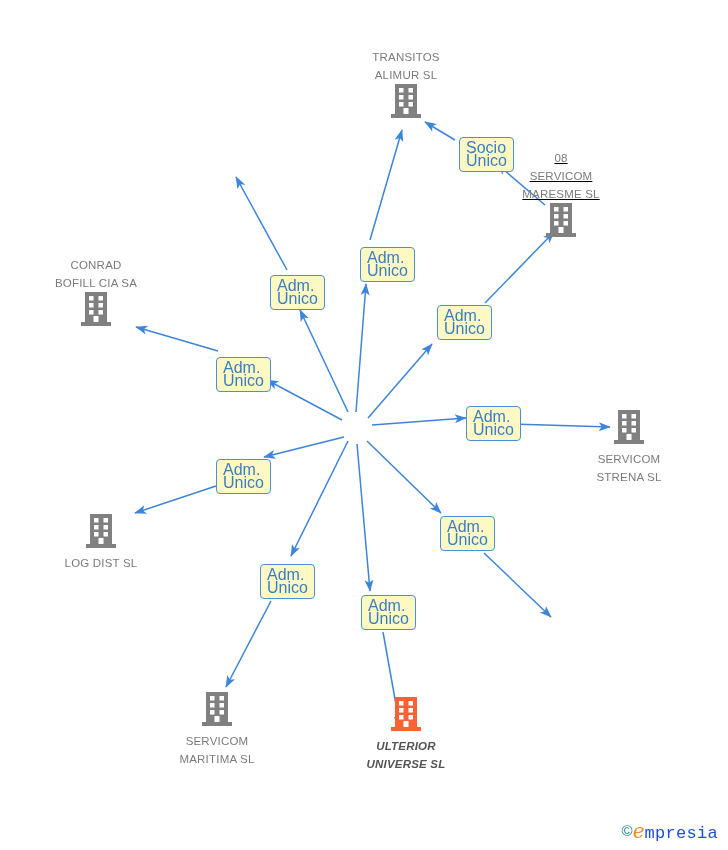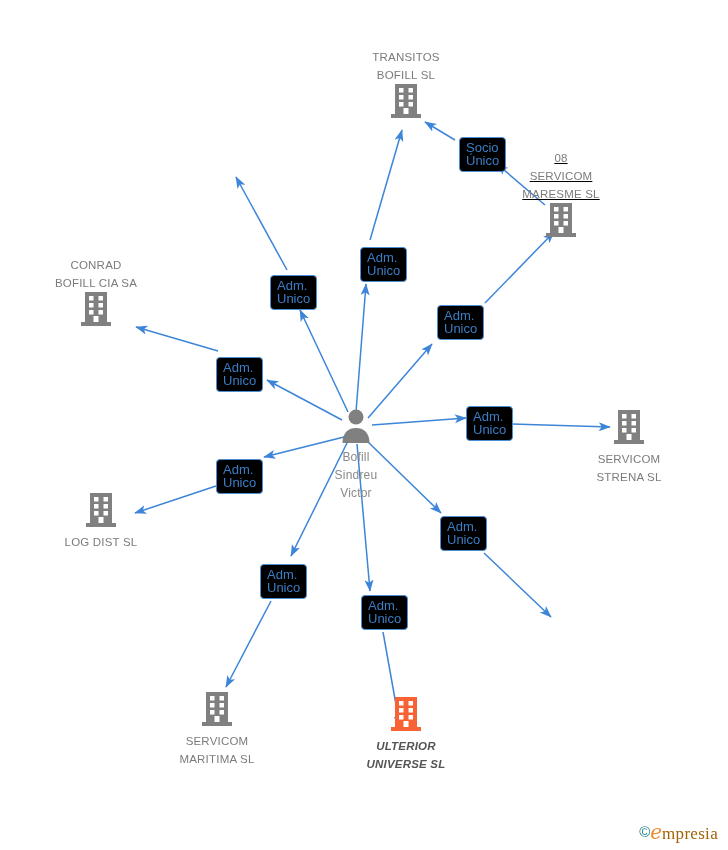--- a/index.html
+++ b/index.html
@@ -49,25 +49,25 @@
     font-weight: bold;
   }
   .node.person .caption {
     color: #8a8a8a;
     font-size: 12px;
     line-height: 15px;
   }
   .elabel {
     position: absolute;
     box-sizing: border-box;
-    background: #000000;
+    background: #fef9c3;
     border: 1.6px solid #4a90d9;
     border-radius: 4px;
     color: #3b7dc4;
-    font-size: 13px;
+    font-size: 16px;
     line-height: 13px;
     padding: 3px 6px 4px 6px;
     text-align: left;
     white-space: pre-line;
     z-index: 4;
   }
   .watermark {
     position: absolute;
     right: 10px;
     bottom: 6px;
@@ -81,22 +81,22 @@
     font-size: 15px;
     vertical-align: 2px;
   }
   .watermark .wm-e {
     color: #f08a2a;
     font-family: "DejaVu Serif", serif;
     font-style: italic;
     font-size: 20px;
   }
   .watermark .wm-rest {
-    color: #a16207;
-    font-family: Liberation Serif, serif;
+    color: #1d4ed8;
+    font-family: Liberation Mono, monospace;
     font-size: 17px;
     letter-spacing: 0.3px;
   }
 </style>
 </head>
 <body>
 
 <div id="canvas">
 
   <svg id="edges" viewBox="0 0 728 850" xmlns="http://www.w3.org/2000/svg">
@@ -122,35 +122,24 @@
       <path d="M484,553 L551,617"></path>
       <path d="M348,441 L291,556"></path>
       <path d="M271,601 L226,687"></path>
       <path d="M357,444 L370,591"></path>
       <path d="M383,632 L400,727"></path>
       <path d="M545,205 L497,164"></path>
       <path d="M455,140 L425,122"></path>
     </g>
   </svg>
 
-  <div class="node person" style="left:356px; top:407px;">
-    <span class="icon">
-      <svg width="36" height="36" viewBox="0 0 36 36" xmlns="http://www.w3.org/2000/svg">
-        <circle cx="18" cy="10" r="7.5" fill="#808080"></circle>
-        <path d="M4.5,36 C4.5,25.5 10.5,21 18,21 C25.5,21 31.5,25.5 31.5,36 Z" fill="#808080"></path>
-      </svg>
-    </span>
-    <span class="caption">Bofill
-Sindreu
-Victor</span>
-  </div>
 
   <div class="node above" style="left:406px; top:47px;">
     <span class="caption">TRANSITOS
-BOFILL SL</span>
+ALIMUR SL</span>
     <span class="icon">
       <svg width="34" height="36" viewBox="0 0 34 36" xmlns="http://www.w3.org/2000/svg">
         <rect x="6" y="1" width="22" height="30" fill="#808080"></rect>
         <rect x="2" y="31" width="30" height="4" fill="#808080"></rect>
         <g fill="#ffffff">
           <rect x="10" y="5" width="4.5" height="4.5"></rect>
             <rect x="19.5" y="5" width="4.5" height="4.5"></rect>
           <rect x="10" y="12" width="4.5" height="4.5"></rect>
             <rect x="19.5" y="12" width="4.5" height="4.5"></rect>
           <rect x="10" y="19" width="4.5" height="4.5"></rect>
@@ -216,21 +205,21 @@
           <rect x="10" y="19" width="4.5" height="4.5"></rect>
             <rect x="19.5" y="19" width="4.5" height="4.5"></rect>
           <rect x="14.5" y="25" width="5" height="6"></rect>
         </g>
       </svg>
     </span>
     <span class="caption">SERVICOM
 STRENA  SL</span>
   </div>
 
-  <div class="node below" style="left:101px; top:492px;">
+  <div class="node below" style="left:101px; top:513px;">
     <span class="icon">
       <svg width="34" height="36" viewBox="0 0 34 36" xmlns="http://www.w3.org/2000/svg">
         <rect x="6" y="1" width="22" height="30" fill="#808080"></rect>
         <rect x="2" y="31" width="30" height="4" fill="#808080"></rect>
         <g fill="#ffffff">
           <rect x="10" y="5" width="4.5" height="4.5"></rect>
             <rect x="19.5" y="5" width="4.5" height="4.5"></rect>
           <rect x="10" y="12" width="4.5" height="4.5"></rect>
             <rect x="19.5" y="12" width="4.5" height="4.5"></rect>
           <rect x="10" y="19" width="4.5" height="4.5"></rect>

